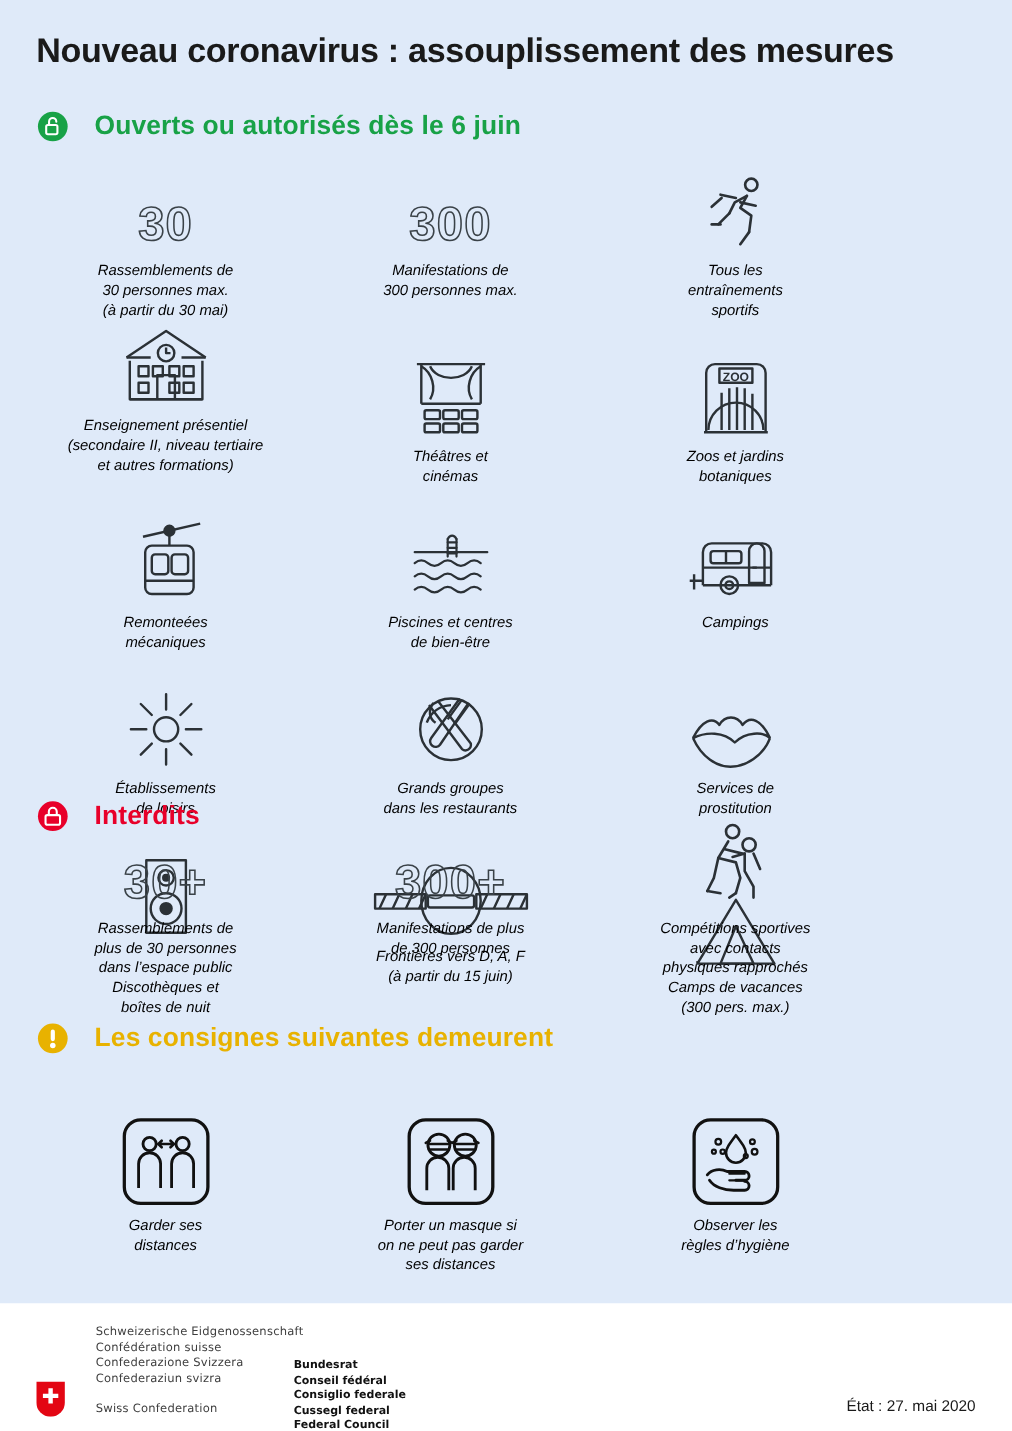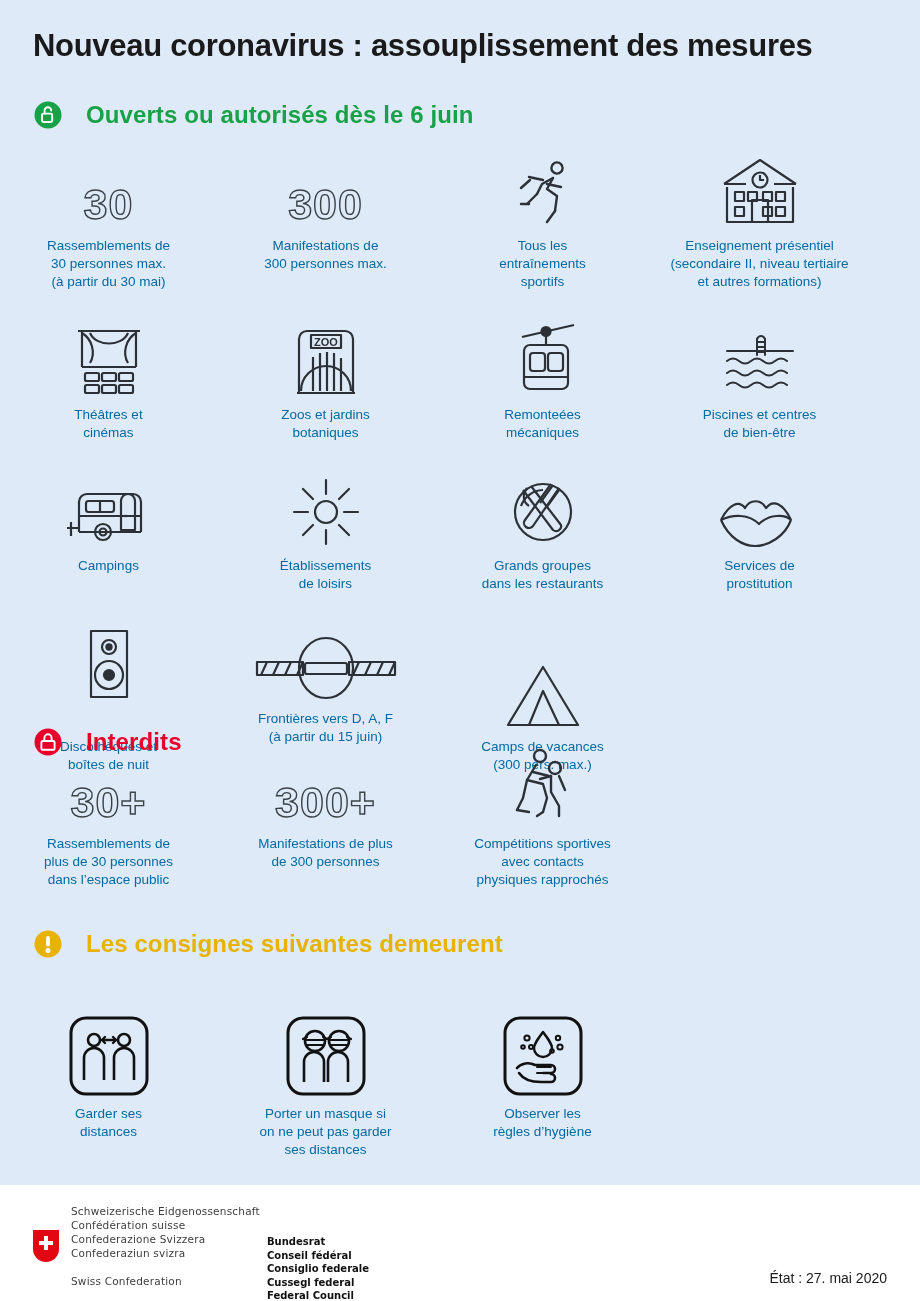--- a/index.html
+++ b/index.html
@@ -56,35 +56,37 @@
     left: 0;
     width: 920px;
     display: flex;
     flex-wrap: wrap;
   }
   .cell {
     width: 217px;
     display: flex;
     flex-direction: column;
     align-items: center;
+    margin-left: 42px;
   }
   .cell .art {
     height: 78px;
     display: flex;
     align-items: flex-end;
     justify-content: center;
   }
   .cell .cap {
     margin-top: 9px;
     text-align: center;
     font-size: 13.5px;
     line-height: 18px;
-    color: #0369a1;
+    color: #000000;
     font-weight: 500;
     white-space: pre-line;
+    font-style: italic;
   }
   .bignum {
     font-size: 43px;
     font-weight: bold;
     letter-spacing: 1px;
     color: transparent;
     -webkit-text-stroke: 1.4px #3a4248;
     line-height: 1;
     padding-bottom: 2px;
   }
@@ -96,22 +98,22 @@
     top: 1185px;
     width: 920px;
     height: 116px;
     background: #ffffff;
   }
   .swiss-logo {
     position: absolute;
     left: 33px;
     top: 19px;
     display: flex;
-    align-items: center;
-    gap: 12px;
+    align-items: flex-end;
+    gap: 28px;
   }
   .flag { width: 26px; height: 32px; display: block; }
   .logo-names {
     font-size: 10.5px;
     line-height: 14px;
     color: #3e3e3e;
     font-family: "DejaVu Sans", sans-serif;
     letter-spacing: 0.2px;
     white-space: pre-line;
   }

